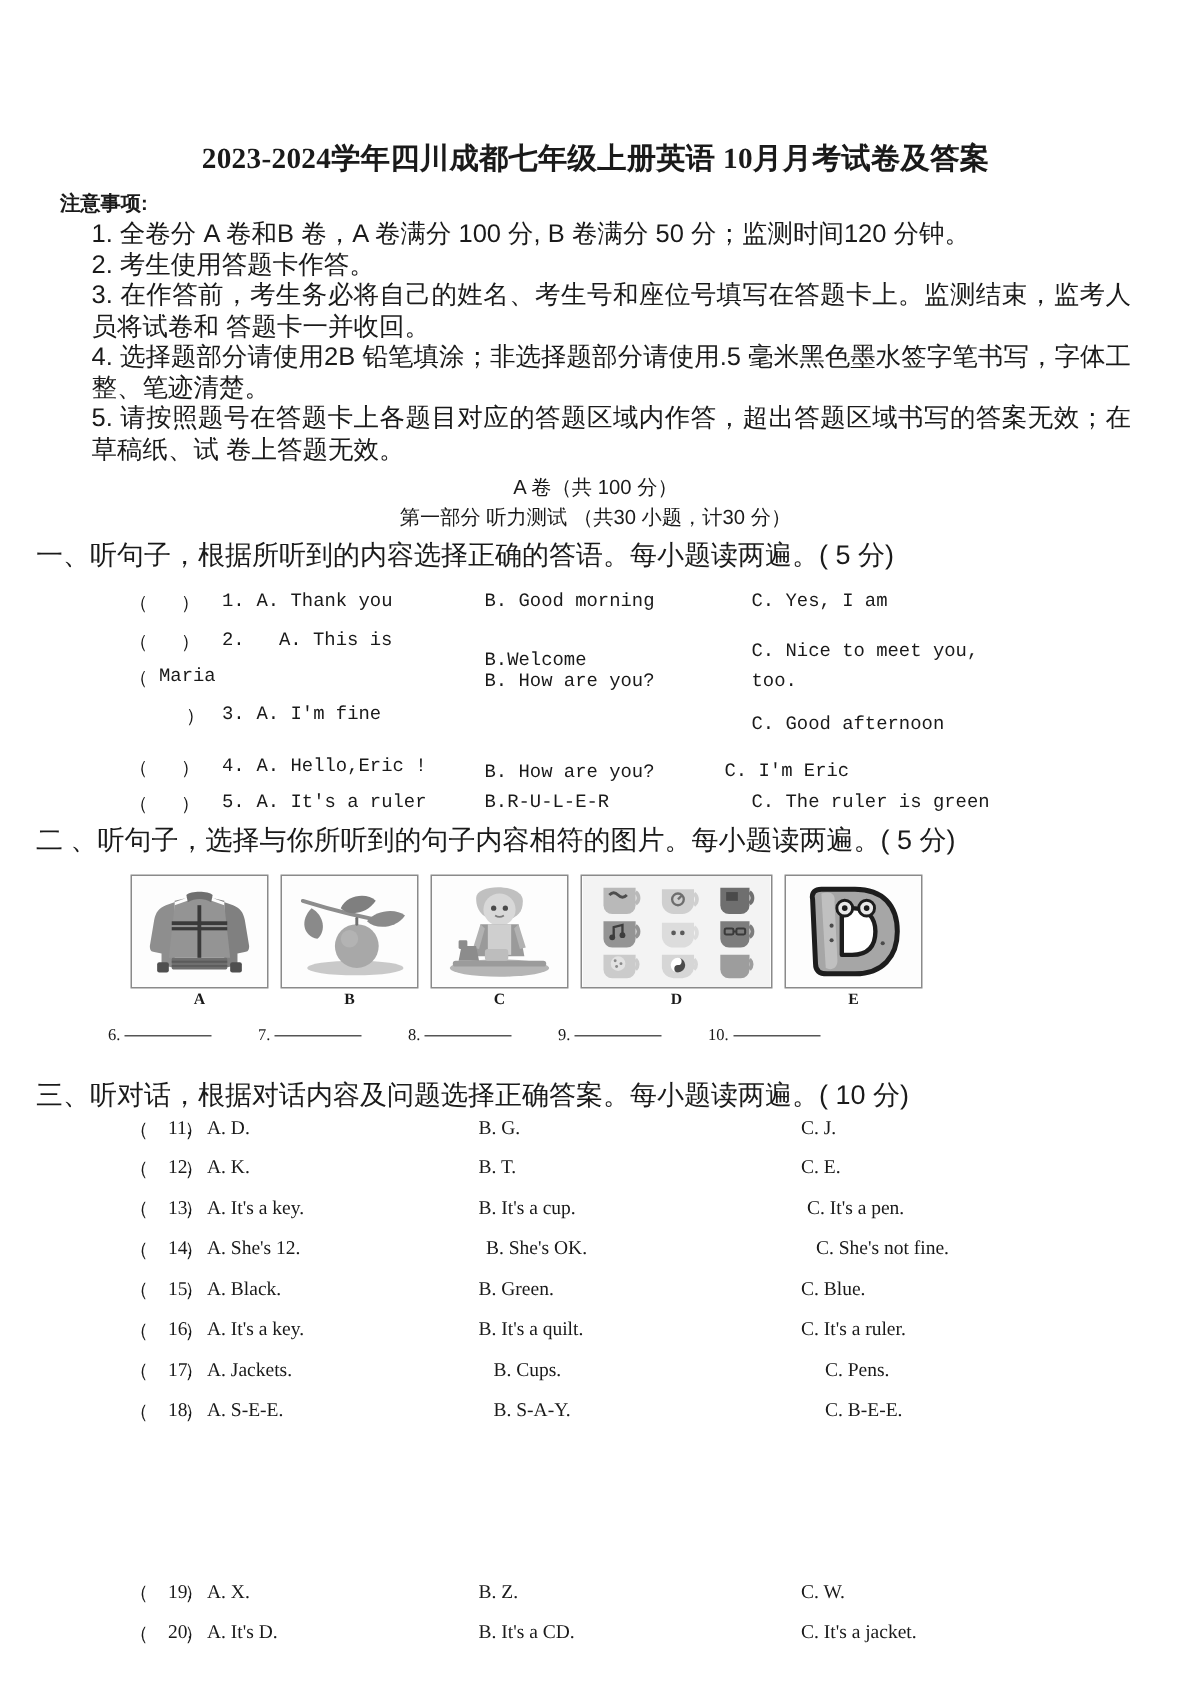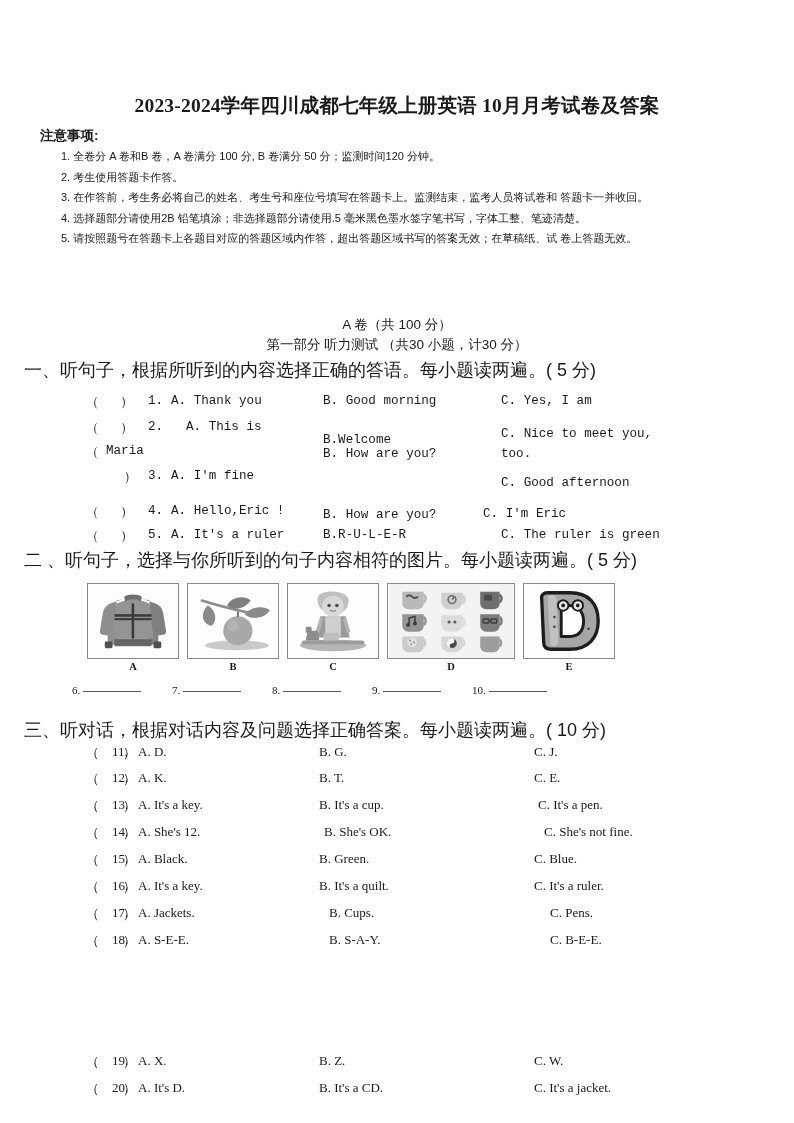--- a/index.html
+++ b/index.html
@@ -50,21 +50,21 @@
     font-weight: 700;
     line-height: 20px;
     font-family: "Liberation Sans", "DejaVu Sans", sans-serif;
   }
   .notice-list {
     margin: 0;
     padding: 0;
     list-style: none;
   }
   .notice-list li {
-    font-size: 11px;
+    font-size: 17px;
     line-height: 20.5px;
     padding-left: 21px;
     text-indent: 0;
     font-family: "Liberation Sans", "DejaVu Sans", sans-serif;
     text-align: justify;
   }
 
   
   .center-line {
     position: absolute;

